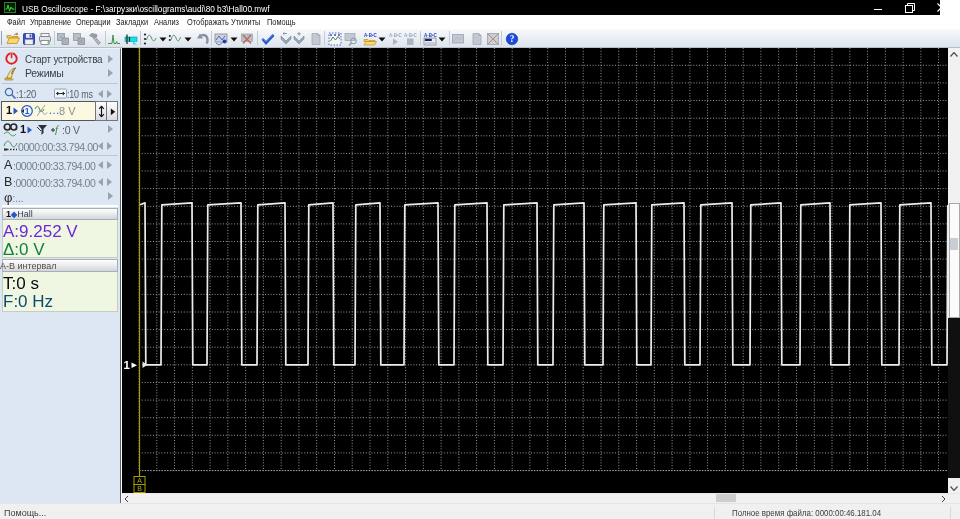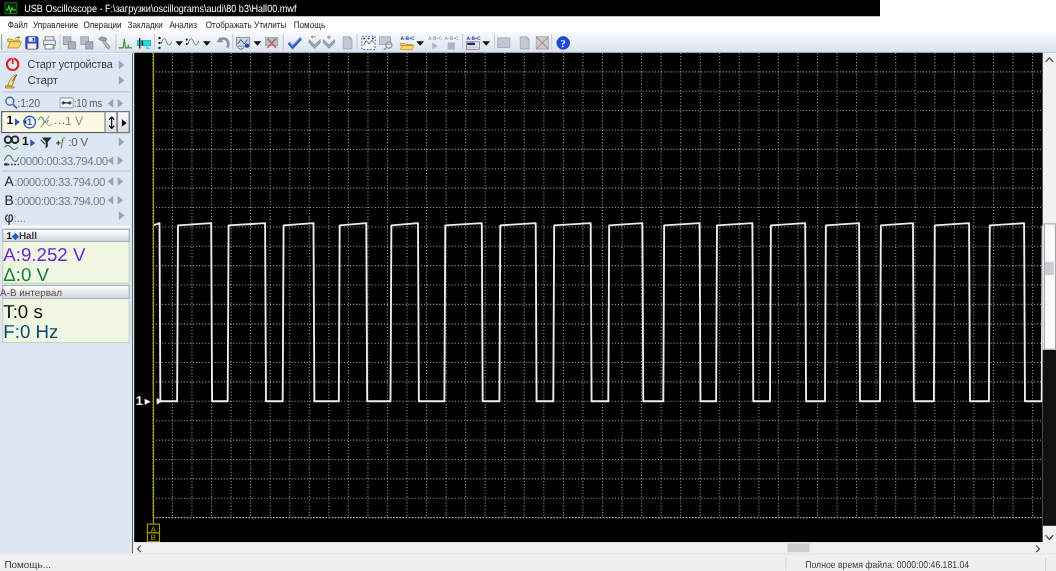--- a/index.html
+++ b/index.html
@@ -5,21 +5,21 @@
 html,body{width:960px;height:519px;overflow:hidden;background:#000;font-family:"Liberation Sans",sans-serif}
 #app{position:relative;width:960px;height:519px;background:#fff}
 .pt{position:absolute;font:10.5px "Liberation Sans",sans-serif;color:#3a3f46;letter-spacing:-0.2px}
 .num{position:absolute;font:10.5px "Liberation Sans",sans-serif;color:#75808f;letter-spacing:-0.45px}
 .arr{position:absolute;width:0;height:0;border-left:5px solid #9aa2ae;border-top:4px solid transparent;border-bottom:4px solid transparent}
 .larr{position:absolute;width:0;height:0;border-right:5px solid #9aa2ae;border-top:4px solid transparent;border-bottom:4px solid transparent}
 .rarr{position:absolute;width:0;height:0;border-left:5px solid #9aa2ae;border-top:4px solid transparent;border-bottom:4px solid transparent}
 </style></head>
 <body>
 <div id="app">
-<div style="position:absolute;left:0;top:0;width:800px;height:15px;background:#000">
+<div style="position:absolute;left:0;top:0;width:940px;height:15px;background:#000">
       <svg width="12" height="11" style="position:absolute;left:4px;top:2px" viewBox="0 0 12 11">
 <rect x="0.5" y="0.5" width="11" height="10" fill="#081c08" stroke="#2e7a2e" stroke-width="1"></rect>
 <path d="M1.5 7 L3 7 L4 3 L5.5 9 L7 5 L8 7 L10.5 7" fill="none" stroke="#30e030" stroke-width="1"></path>
       </svg>
 <div style="position:absolute;left:22px;top:3px;font:9.5px 'Liberation Sans',sans-serif;color:#fff;transform:scaleX(0.87);transform-origin:0 0">USB Oscilloscope - F:\загрузки\oscillograms\audi\80 b3\Hall00.mwf</div>
 <svg width="9" height="9" style="position:absolute;left:874px;top:3px">
         <path d="M0 6.5 L8 6.5" stroke="#fff" stroke-width="1"></path>
       </svg>
 <svg width="10" height="10" style="position:absolute;left:905px;top:2.5px" viewBox="0 0 10 10">
 <rect x="0.5" y="2.5" width="7" height="7" fill="none" stroke="#fff" stroke-width="1"></rect>
@@ -199,21 +199,21 @@
 <rect x="5.6" y="0.5" width="1.9" height="6" fill="#dde6f3"></rect>
 <rect x="5.8" y="1.2" width="1.5" height="5" fill="#e02020"></rect>
     </svg>
     <div class="pt" style="left:25px;top:53px;transform:scaleX(0.94);transform-origin:0 0">Старт устройства</div>
     <div class="arr" style="left:108px;top:55px"></div>
     <svg width="14" height="14" style="position:absolute;left:4px;top:67px" viewBox="0 0 14 14">
 <path d="M1 11 L6 11 C8 11 9 12 9 13 L1 13 Z" fill="#e8c44a" stroke="#a08020" stroke-width="0.7"></path>
 <path d="M3 11 C5 4 8 1.5 11.5 1 C10 3 9 6 7 11 Z" fill="#f0e0a0" stroke="#907010" stroke-width="0.7"></path>
 <path d="M11.5 1 C9.5 2.5 8 5 7.5 7" fill="none" stroke="#504010" stroke-width="0.8"></path>
     </svg>
-    <div class="pt" style="left:25px;top:67px">Старт</div>
+    <div class="pt" style="left:25px;top:67px">Режимы</div>
     <div class="arr" style="left:108px;top:69px"></div>
     <div style="position:absolute;left:2px;top:83px;width:116px;height:1px;background:#bac6d6"></div>
     <svg width="13" height="13" style="position:absolute;left:4px;top:87px" viewBox="0 0 13 13">
 <circle cx="5" cy="5" r="3.6" fill="#dce8f8" stroke="#4868a8" stroke-width="1.3"></circle>
 <path d="M7.8 7.8 L11.5 11.5" stroke="#4868a8" stroke-width="1.6"></path>
     </svg>
     <div class="pt" style="left:16px;top:88px;color:#55606e;transform:scaleX(0.9);transform-origin:0 0">:1:20</div>
     <svg width="13" height="13" style="position:absolute;left:54px;top:87px" viewBox="0 0 13 13">
 <rect x="0.5" y="2" width="12" height="9" rx="1" fill="#f2f5fa" stroke="#98a2b0" stroke-width="1"></rect>
 <path d="M2 6.5 L11 6.5" stroke="#283038" stroke-width="1"></path>
@@ -231,21 +231,21 @@
 <circle cx="7" cy="7" r="5.3" fill="#f4f7fb" stroke="#2858c8" stroke-width="1.2"></circle>
 <text x="7" y="10" text-anchor="middle" font-family="Liberation Sans" font-size="8.5" font-weight="bold" fill="#2858c8">1</text>
 <path d="M1.2 7 L4 4.9 L4 9.1 Z" fill="#303030"></path>
     </svg>
     <svg width="14" height="13" style="position:absolute;left:34px;top:104px" viewBox="0 0 14 13">
 <path d="M11 1 L3 12" stroke="#9aa0aa" stroke-width="1"></path>
 <path d="M1 5 C2.5 1.5 4.5 1.5 5.5 5 C6.5 8.5 8.5 8.5 10 5" fill="none" stroke="#4a9050" stroke-width="1"></path>
 <path d="M5 8 C6.5 5.5 8 6 9 8.5 C10 11 11.5 11 13 8.5" fill="none" stroke="#8a94a0" stroke-width="0.9"></path>
     </svg>
     <div style="position:absolute;left:49px;top:104px;font:11px 'Liberation Sans',sans-serif;color:#3858c8;letter-spacing:0.5px">...</div>
-    <div style="position:absolute;left:59px;top:105px;font:11px 'Liberation Sans',sans-serif;color:#8a8f98">1 V</div>
+    <div style="position:absolute;left:59px;top:105px;font:11px 'Liberation Sans',sans-serif;color:#8a8f98">8 V</div>
     <div style="position:absolute;left:95px;top:101px;width:12px;height:20px;background:linear-gradient(#fdfdfd,#d8dce2);border:1px solid #70767e;box-sizing:border-box"></div>
     <div style="position:absolute;left:106px;top:101px;width:12px;height:20px;background:linear-gradient(#fdfdfd,#d8dce2);border:1px solid #70767e;box-sizing:border-box"></div>
     <svg width="9" height="13" style="position:absolute;left:96.5px;top:104.5px" viewBox="0 0 9 13">
 <path d="M4.5 1.2 L4.5 11.8 M4.5 1.2 L2.2 3.8 M4.5 1.2 L6.8 3.8 M4.5 11.8 L2.2 9.2 M4.5 11.8 L6.8 9.2" stroke="#101010" stroke-width="1.1" fill="none"></path>
     </svg>
     <svg width="6" height="8" style="position:absolute;left:109.5px;top:107.5px">
       <path d="M0.8 0.5 L5.2 3.8 L0.8 7.2 Z" fill="#101010"></path>
     </svg>
     <svg width="16" height="15" style="position:absolute;left:3px;top:122px" viewBox="0 0 16 15">
 <circle cx="4.3" cy="5" r="3" fill="none" stroke="#282828" stroke-width="1.7"></circle>
@@ -280,21 +280,21 @@
     <div class="larr" style="left:98px;top:161px"></div>
     <div class="rarr" style="left:107px;top:161px"></div>
     <div style="position:absolute;left:4px;top:175px;font:12.5px 'Liberation Sans',sans-serif;color:#282828">B</div>
     <div class="num" style="left:13px;top:177px">:0000:00:33.794.00</div>
     <div class="larr" style="left:98px;top:178px"></div>
     <div class="rarr" style="left:107px;top:178px"></div>
     <div style="position:absolute;left:4px;top:190px;font:13px 'Liberation Sans',sans-serif;color:#282828">φ<span style="font-size:10px;color:#75808f">:...</span></div>
     <div class="arr" style="left:108px;top:192px"></div>
     <div style="position:absolute;left:2px;top:205px;width:116px;height:2px;background:#fff"></div>
     <div style="position:absolute;left:2px;top:208px;width:116px;height:12px;background:linear-gradient(#ffffff,#d2d6db);border:1px solid #a8aeb6;box-sizing:border-box"></div>
-    <div style="position:absolute;left:6px;top:209px;font:bold 9px 'Liberation Sans',sans-serif;color:#101010">1<span style="color:#2858c8;font-size:8px">◆</span><span style="font-weight:bold;color:#3a3f46">Hall</span></div>
+    <div style="position:absolute;left:6px;top:209px;font:bold 9px 'Liberation Sans',sans-serif;color:#101010">1<span style="color:#2858c8;font-size:8px">◆</span><span style="font-weight:normal;color:#3a3f46">Hall</span></div>
     <div style="position:absolute;left:2px;top:220px;width:116px;height:38px;background:#eff7e3;border:1px solid #c6ccbe;border-top:none;box-sizing:border-box"></div>
     <div style="position:absolute;left:3px;top:222px;font:17px 'Liberation Sans',sans-serif;color:#6d28d9">A:9.252 V</div>
     <div style="position:absolute;left:3px;top:240px;font:17px 'Liberation Sans',sans-serif;color:#15803d">Δ:0 V</div>
     <div style="position:absolute;left:2px;top:259px;width:116px;height:13px;background:linear-gradient(#ffffff,#d2d6db);border:1px solid #a8aeb6;box-sizing:border-box"></div>
     <div style="position:absolute;left:0;top:261px;font:9px 'Liberation Sans',sans-serif;color:#5a4a42">A-B интервал</div>
     <div style="position:absolute;left:2px;top:272px;width:116px;height:40px;background:#eff7e3;border:1px solid #c6ccbe;border-top:none;box-sizing:border-box"></div>
     <div style="position:absolute;left:3px;top:274px;font:17px 'Liberation Sans',sans-serif;color:#0a0a0a">T:0 s</div>
     <div style="position:absolute;left:3px;top:292px;font:17px 'Liberation Sans',sans-serif;color:#0c4a6e">F:0 Hz</div>
 <svg width="826" height="445" viewBox="0 0 826 445" style="position:absolute;left:122px;top:48px;background:#000">
       <g stroke="#999999" stroke-width="1">

